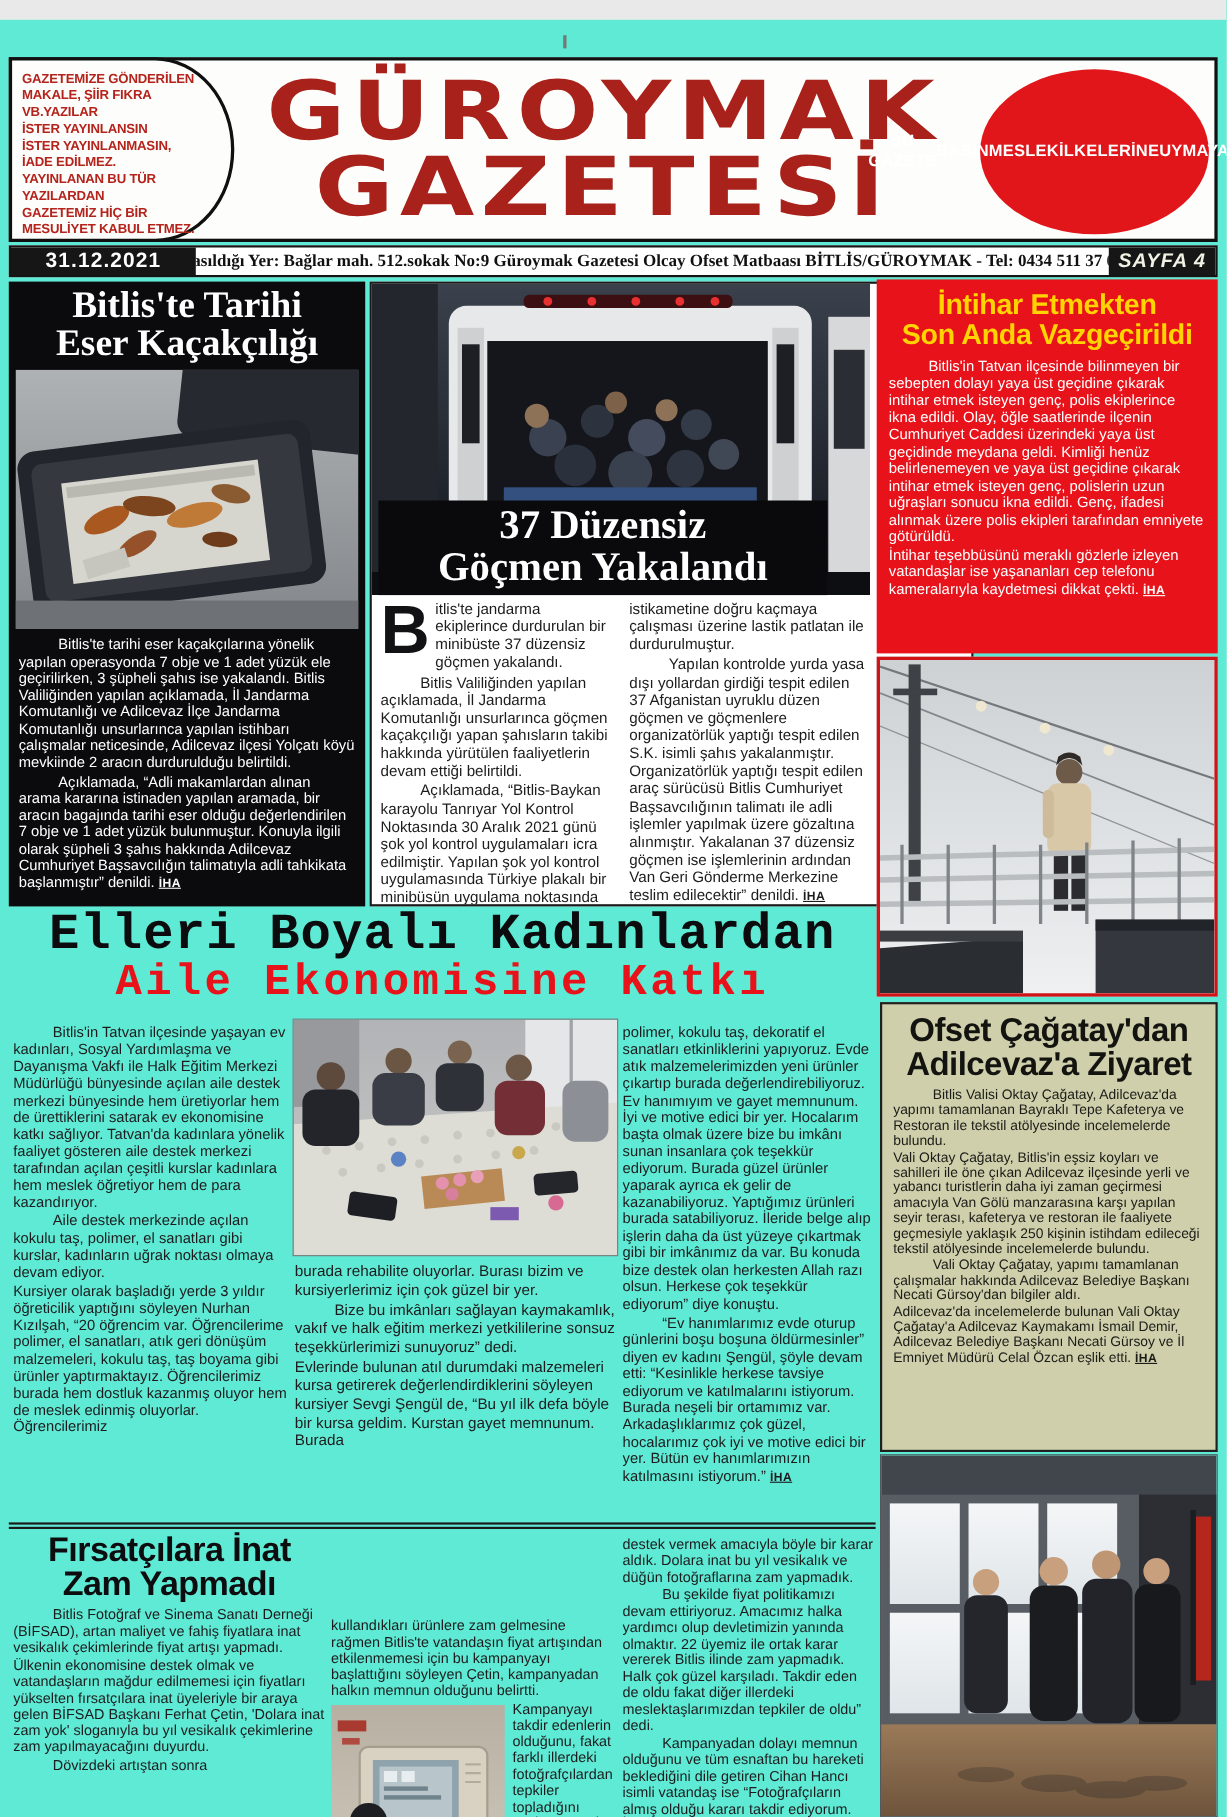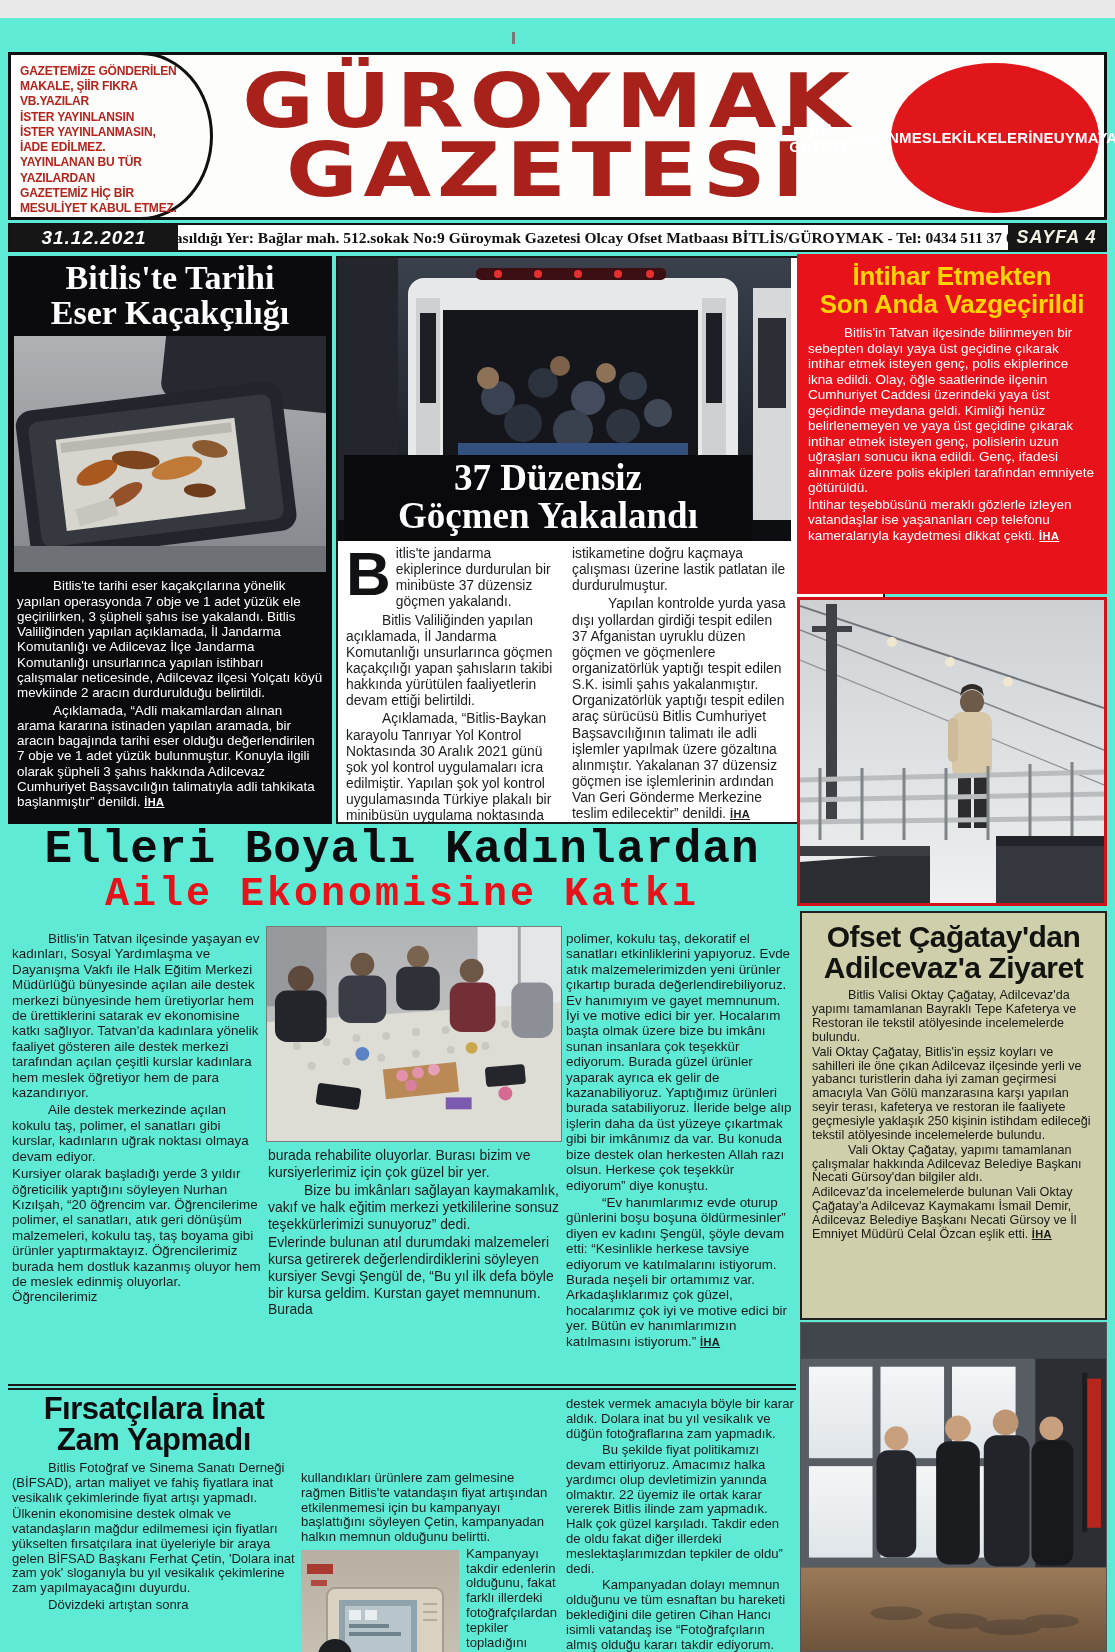--- a/index.html
+++ b/index.html
@@ -16,21 +16,21 @@
   .masthead { position:absolute; left:200px; right:218px; top:0; bottom:0; display:flex; flex-direction:column;
     justify-content:center; align-items:center; color:#a8211a; }
   .masthead .mline { font-family:"DejaVu Sans", sans-serif; font-weight:bold; font-size:74px; line-height:0.93;
     letter-spacing:5px; transform:scaleX(1.18); white-space:nowrap; }
   .pledge { position:absolute; right:5px; top:8px; width:208px; height:150px; background:#e1161b; border-radius:50%;
     color:#fff; display:flex; flex-direction:row; justify-content:center; align-items:center; text-align:center;
     font-weight:bold; font-size:15px; line-height:1.18; letter-spacing:0.2px; }
 
   
   .dateline { left:8px; top:205px; width:1099px; height:29px; display:flex; border:2px solid #141414; background:#fff; }
-  .dl-date { width:168px; background:#161616; color:#fff; font-weight:bold; font-style:italic; font-size:19px;
+  .dl-date { width:168px; background:#161616; color:#fff; font-weight:bold; font-size:19px;
     display:flex; align-items:center; justify-content:center; letter-spacing:1px; }
   .dl-info { flex:1; display:flex; align-items:center; justify-content:center;
     font-family:"Liberation Serif", serif; font-weight:bold; font-size:15.5px; color:#111; white-space:nowrap; overflow:hidden; }
   .dl-page { width:97px; background:#161616; color:#f2f2e4; font-weight:bold; font-style:italic; font-size:18px;
     display:flex; align-items:center; justify-content:center; letter-spacing:1px; }
 
   
   .art-a { left:8px; top:238px; width:324px; height:568px; background:#0b0b0d; color:#fff; overflow:hidden; }
   .a-headline { padding-top:5px; text-align:center; font-family:"Liberation Serif", serif; font-weight:bold;
     font-size:34px; line-height:1.02; }

